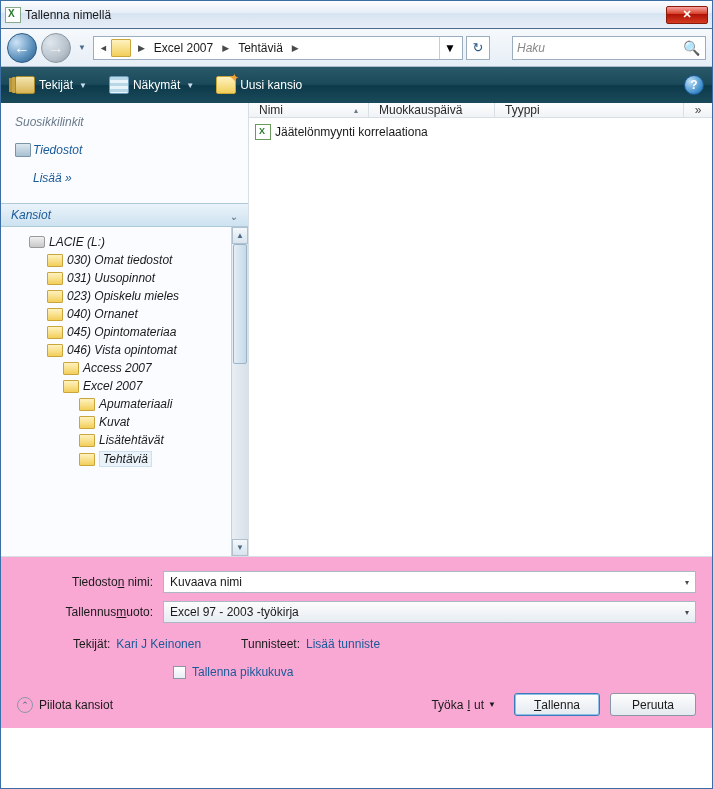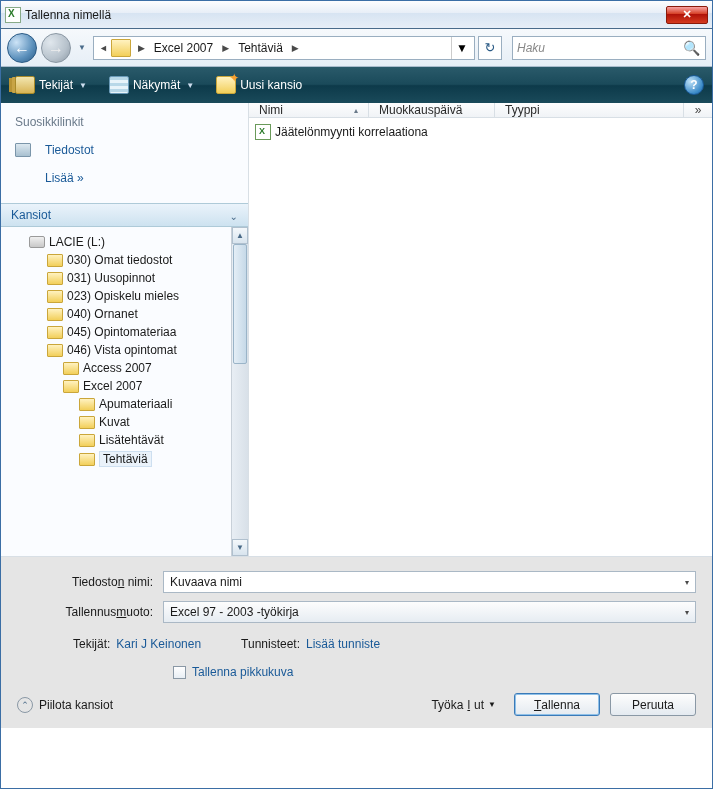--- a/index.html
+++ b/index.html
@@ -16,41 +16,41 @@
 .navbar { height: 38px; background: linear-gradient(#f6f9fc,#e6eef6); border-bottom: 1px solid #aabccd; display:flex; align-items:center; padding: 0 6px; gap:4px; }
 .navbtn { width:30px; height:30px; border-radius:50%; background: radial-gradient(circle at 30% 30%, #cde4f7, #5a8fbb 60%, #2a5a85); border:1px solid #2a5a85; display:flex; align-items:center; justify-content:center; color:#fff; font-size:16px; }
 .navbtn.fwd { background: radial-gradient(circle at 30% 30%, #e0e7ed, #b7c2cc 60%, #8a97a3); border-color:#8a97a3; color:#eee;}
 .dropdown-chev { width:14px; height:30px; display:flex; align-items:center; justify-content:center; color:#4a6b8a; font-size:8px; }
 .breadcrumb { flex:1; height:24px; background:#fff; border:1px solid #9aaec0; display:flex; align-items:center; padding:0 2px; }
 .breadcrumb .foldericon { width:20px; height:18px; background: linear-gradient(#fff2c0,#f2cf5a); border:1px solid #caa63a; border-radius:1px; margin-right:4px; }
 .breadcrumb .crumb { padding:0 6px; color:#1a1a1a; }
 .breadcrumb .chev { color:#4a4a4a; font-size:9px; padding:0 3px; }
 .breadcrumb .chev-sep { border-left:1px solid #ccc; height:100%; display:flex; align-items:center; padding:0 4px; }
 .refreshbtn { width:24px; height:24px; border:1px solid #9aaec0; background:#fff; display:flex; align-items:center; justify-content:center; color:#2a5a85; font-size:13px; margin-left:-1px; }
-.searchbox { width:194px; height:24px; border:1px solid #9aaec0; background:#fff; margin-left:6px; display:flex; align-items:center; padding:0 4px; color:#888; font-style:italic; }
+.searchbox { width:194px; height:24px; border:1px solid #9aaec0; background:#fff; margin-left:18px; display:flex; align-items:center; padding:0 4px; color:#888; font-style:italic; }
 .searchbox .mag { margin-left:auto; color:#4a6b8a; font-style:normal; font-size:14px; }
 
 
 .toolbar { height: 36px; background: linear-gradient(#2a5a6a,#1a4a5a 48%,#0d3a4a 52%,#1a4a5a); display:flex; align-items:center; padding:0 8px; color:#fff; }
 .toolbtn { display:flex; align-items:center; gap:4px; padding:4px 6px; margin-right:10px; }
 .toolbtn .ticon { width:20px; height:18px; }
 .toolbtn .ticon.organize { background:linear-gradient(#f2e6b0,#d8b455); border:1px solid #a88a2a; border-radius:2px; box-shadow: -4px 0 0 -1px #c8a445, -8px 0 0 -2px #b89435; }
 .toolbtn .ticon.views { background:repeating-linear-gradient(to bottom,#b8d8e8 0 3px,#e8f4fa 3px 6px); border:1px solid #6a9ab8; border-radius:2px;}
 .toolbtn .ticon.newfolder { background:linear-gradient(#fff2c0,#f2cf5a); border:1px solid #caa63a; border-radius:2px; position:relative; }
 .toolbtn .ticon.newfolder::after{ content:"✦"; color:#f8a030; position:absolute; top:-6px; right:-4px; font-size:12px;}
 .toolbtn .tlabel { color:#fff; }
 .toolbtn .tchev { font-size:8px; color:#cde; margin-left:2px;}
 .helpbtn { margin-left:auto; width:20px; height:20px; border-radius:50%; background:radial-gradient(circle at 30% 30%,#bde0f7,#3a8ac8 70%,#1a5a98); border:1px solid #1a5a98; color:#fff; display:flex; align-items:center; justify-content:center; font-weight:bold; font-size:12px;}
 
 
 .main { display:flex; height: 453px; }
-.leftpane { width:248px; border-right:1px solid #d8dfe5; display:flex; flex-direction:column; background:#fafcff; }
+.leftpane { width:248px; border-right:1px solid #d8dfe5; display:flex; flex-direction:column; background:#fafcff;font-style:italic; }
 .favlinks { padding:12px 14px 8px; }
 .favheader { color:#6a7a8a; margin-bottom:10px; }
-.favitem { display:flex; align-items:center; gap:14px; padding:4px 0 10px; color:#1a5a98; }
+.favitem { display:flex; align-items:center; gap:2px; padding:4px 0 10px; color:#1a5a98; }
 .favitem .ficon { width:16px; height:14px; background:linear-gradient(#dce8f0,#a8c0d0); border:1px solid #7a95aa; border-radius:1px;}
 .favitem.more .ficon{ background:none; border:none; }
 .folders-hdr { background:linear-gradient(#eaf3fb,#cde2f0); border:1px solid #aecad8; border-left:none; border-right:none; padding:4px 10px; color:#1a5a98; display:flex; align-items:flex-end;}
 .folders-hdr .expchev{ margin-left:auto; font-size:10px; color:#4a6b8a;}
 .treewrap { flex:1; overflow:hidden; position:relative; display:flex;}
 .tree { flex:1; padding:6px 0 6px 6px; overflow:hidden;}
 .tree .node { display:flex; align-items:center; gap:4px; padding:2px 0; white-space:nowrap; color:#1a1a1a;}
 .tree .fld { width:16px; height:13px; background:linear-gradient(#fff2c0,#f2cf5a); border:1px solid #caa63a; border-radius:1px; flex-shrink:0;}
 .tree .drv { width:16px; height:12px; background:linear-gradient(#f0f0f0,#c8c8c8); border:1px solid #9a9a9a; border-radius:2px; flex-shrink:0;}
 .tree .node.sel .lbl{ background:#eaf2fa; border:1px solid #cddff0; padding:0 3px; }
@@ -65,21 +65,21 @@
 .col { padding:0 10px; border-right:1px solid #d8dfe5; color:#2a2a2a; display:flex; align-items:center; height:100%;}
 .col.name{ width:120px;} .col.mod{width:126px;text-align:right;} .col.type{flex:1;}
 .col .sortup{ font-size:8px; margin-left:auto; color:#6a7a8a;}
 .col.more{ width:28px; justify-content:center; border-right:none; color:#4a4a4a;}
 .filelist { flex:1; padding:4px 6px;}
 .filerow { display:flex; align-items:center; gap:4px; padding:2px 0; color:#1a1a1a;}
 .filerow .xicon{ width:16px; height:16px; background:#fff; border:1px solid #6a9a5a; position:relative;}
 .filerow .xicon::after{content:"X"; font-size:9px; color:#2a7a2a; position:absolute; top:1px; left:3px; font-weight:bold;}
 
 
-.bottom { border-top:1px solid #d8dfe5; padding:14px 16px 12px; background:#e5e5e5;}
+.bottom { border-top:1px solid #d8dfe5; padding:14px 16px 12px; background:#f9a8d4;}
 .formrow { display:flex; align-items:center; margin-bottom:8px;}
 .formrow .flabel { width:146px; text-align:right; padding-right:10px; color:#1a1a1a;}
 .formrow .flabel .ul{ text-decoration:underline;}
 .formrow .finput { flex:1; height:22px; border:1px solid #aab8c5; background:#fff; padding:0 6px; display:flex; align-items:center; color:#1a1a1a;}
 .formrow .finput.dd { background:linear-gradient(#fdfdfd,#e6ecf2);}
 .formrow .finput .ddchev{ margin-left:auto; font-size:8px; color:#4a4a4a;}
 .metarow { display:flex; padding:6px 0 0 56px; gap:40px;}
 .metaitem { display:flex; gap:6px;}
 .metaitem .mlbl{ color:#1a1a1a;} .metaitem .mval{ color:#1a5a98;}
 .thumbrow { padding:14px 0 14px 156px; display:flex; align-items:center; gap:6px;}

